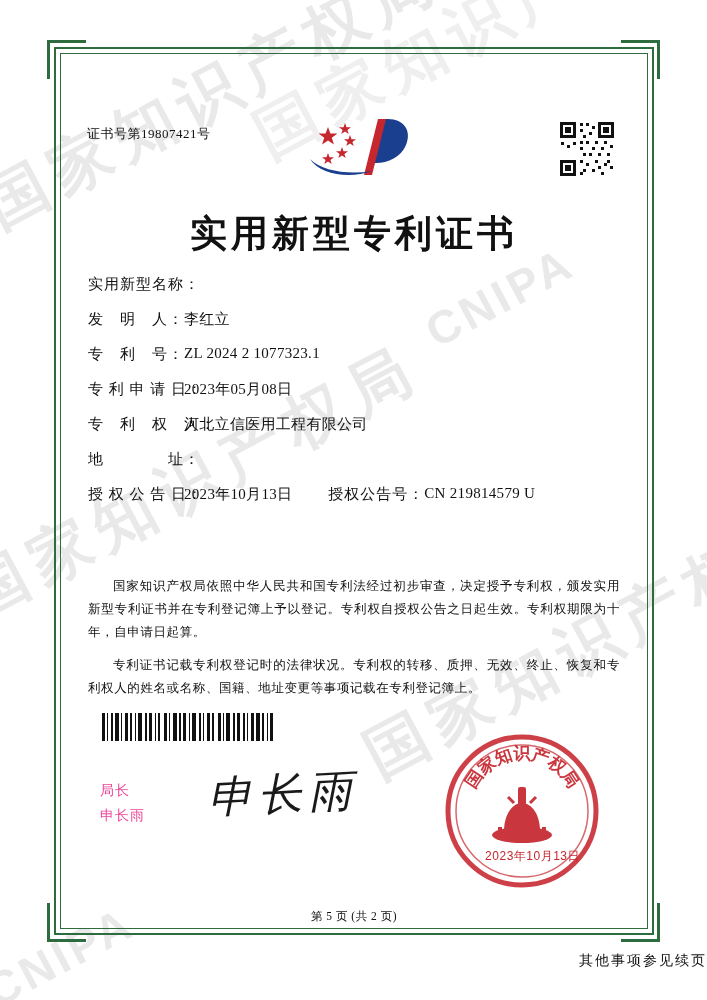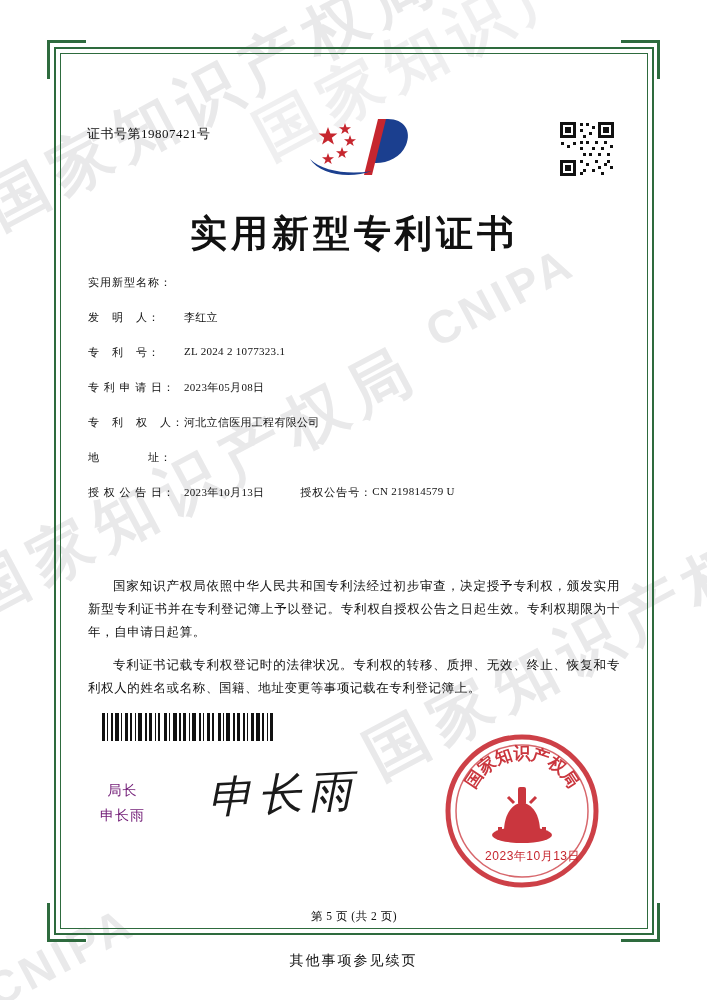--- a/index.html
+++ b/index.html
@@ -125,21 +125,21 @@
     letter-spacing: 4px;
     color: #111;
     font-family: "Liberation Serif", "DejaVu Serif", serif;
   }
 
   .fields {
     position: absolute;
     left: 28px;
     top: 222px;
     right: 40px;
-    font-size: 11px;
+    font-size: 15px;
     color: #111;
   }
   .field-row {
     height: 35px;
     display: flex;
     align-items: flex-start;
     white-space: nowrap;
   }
   .f-label {
     display: inline-block;
@@ -180,23 +180,22 @@
   }
   .barcode i { display: block; background: #111; height: 100%; }
 
   
   .sig-block {
     position: absolute;
     left: 40px;
     top: 725px;
     font-size: 14px;
     line-height: 25px;
-    color: #701a75;
+    color: #ec4899;
     letter-spacing: 1px;
-    text-align: center;
   }
   .handwriting {
     position: absolute;
     left: 148px;
     top: 712px;
     font-size: 44px;
     color: #1a1a1a;
     font-family: "DejaVu Serif", serif;
     letter-spacing: 6px;
     transform: rotate(-3deg);
@@ -228,21 +227,21 @@
     text-align: center;
     font-size: 11.5px;
     color: #111;
     letter-spacing: 0.5px;
   }
 
   .footer-note {
     position: absolute;
     left: 0; right: 0;
     top: 952px;
-    text-align: center;
+    text-align: right;
     font-size: 14px;
     letter-spacing: 2px;
     color: #111;
     z-index: 3;
   }
 </style>
 </head>
 <body>
 
 <div class="watermark-layer">

